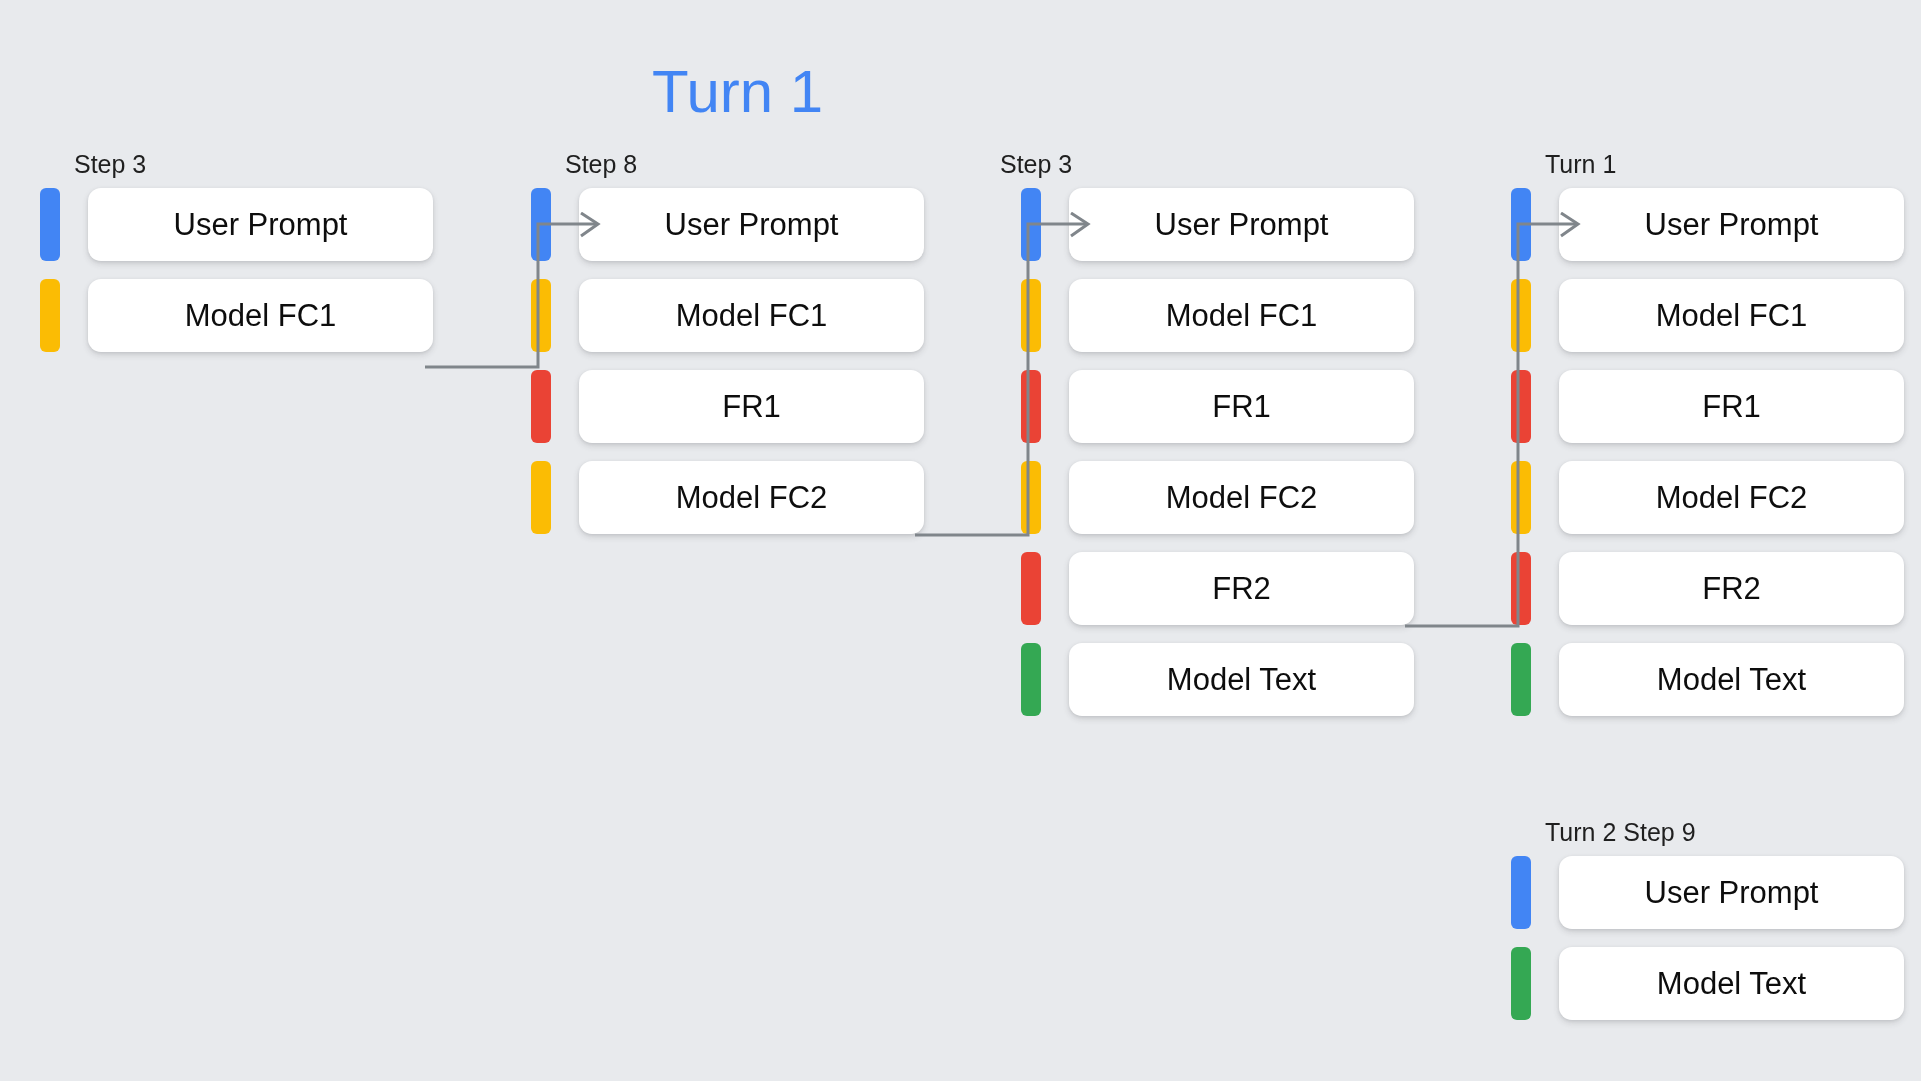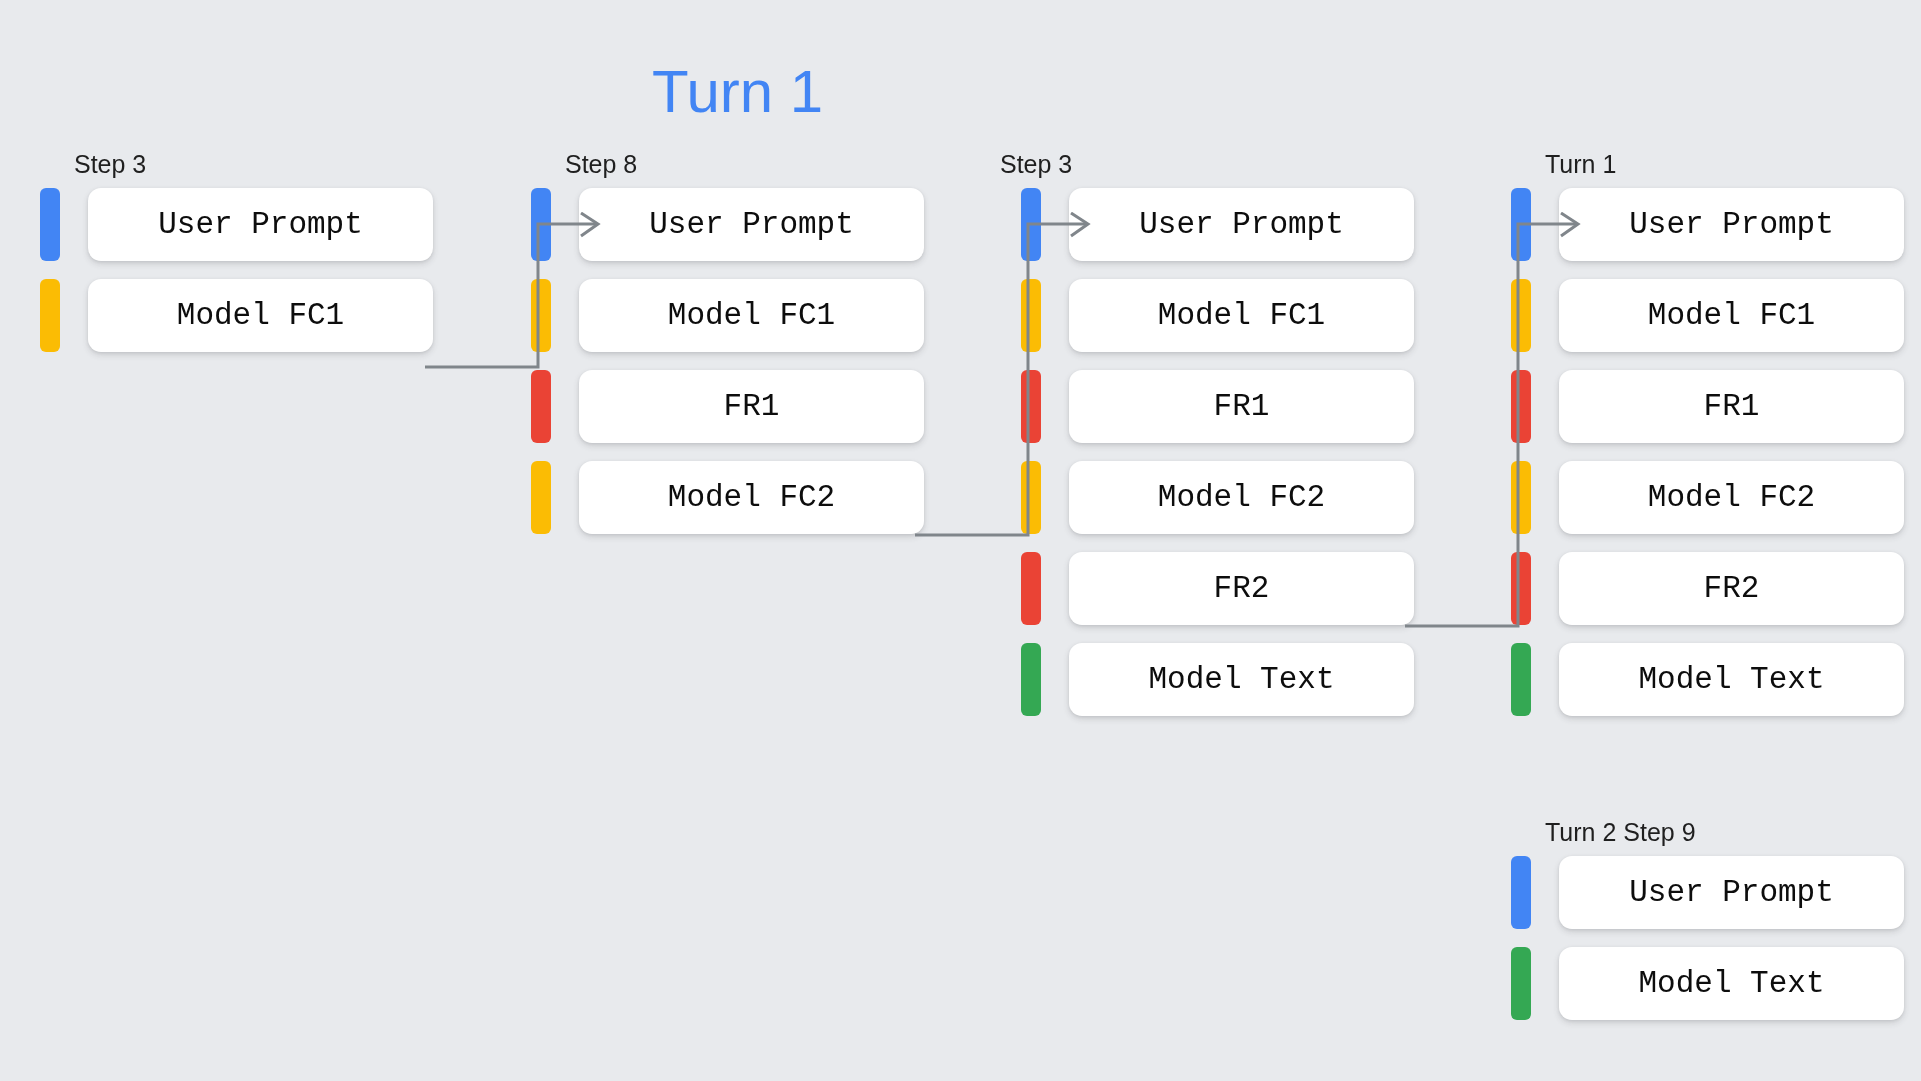--- a/index.html
+++ b/index.html
@@ -74,21 +74,20 @@
     align-items: center;
     justify-content: center;
     box-sizing: border-box;
   }
   .row-card-label {
     font-size: 31px;
     color: #0d0d0d;
     font-weight: 400;
     line-height: 1;
     white-space: nowrap;
-    font-family: Liberation Mono, monospace;
   }
 
   
   .connector {
     position: absolute;
     pointer-events: none;
   }
   .connector path, .connector polyline {
     fill: none;
     stroke: #80868b;

